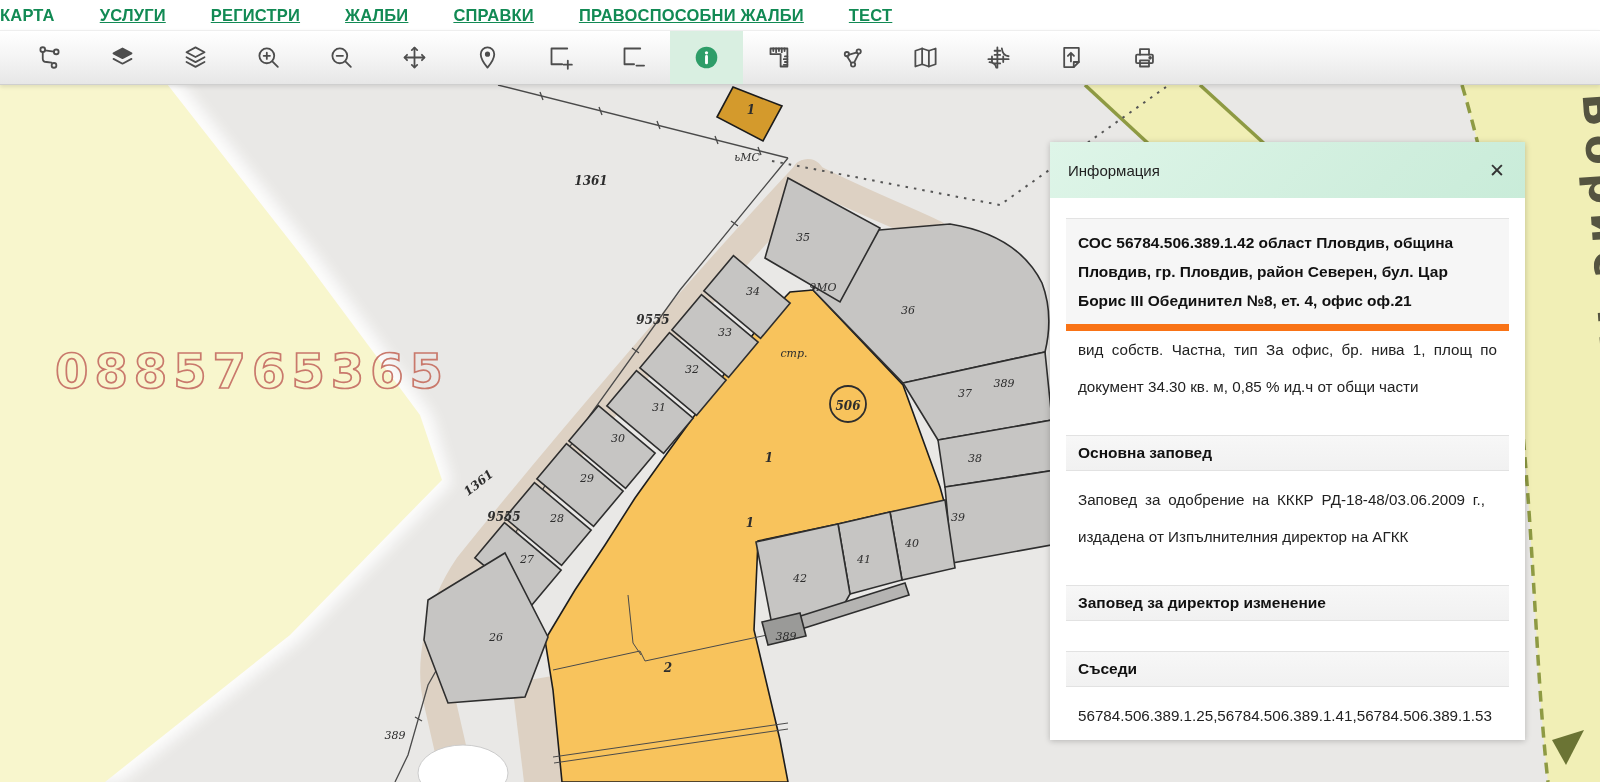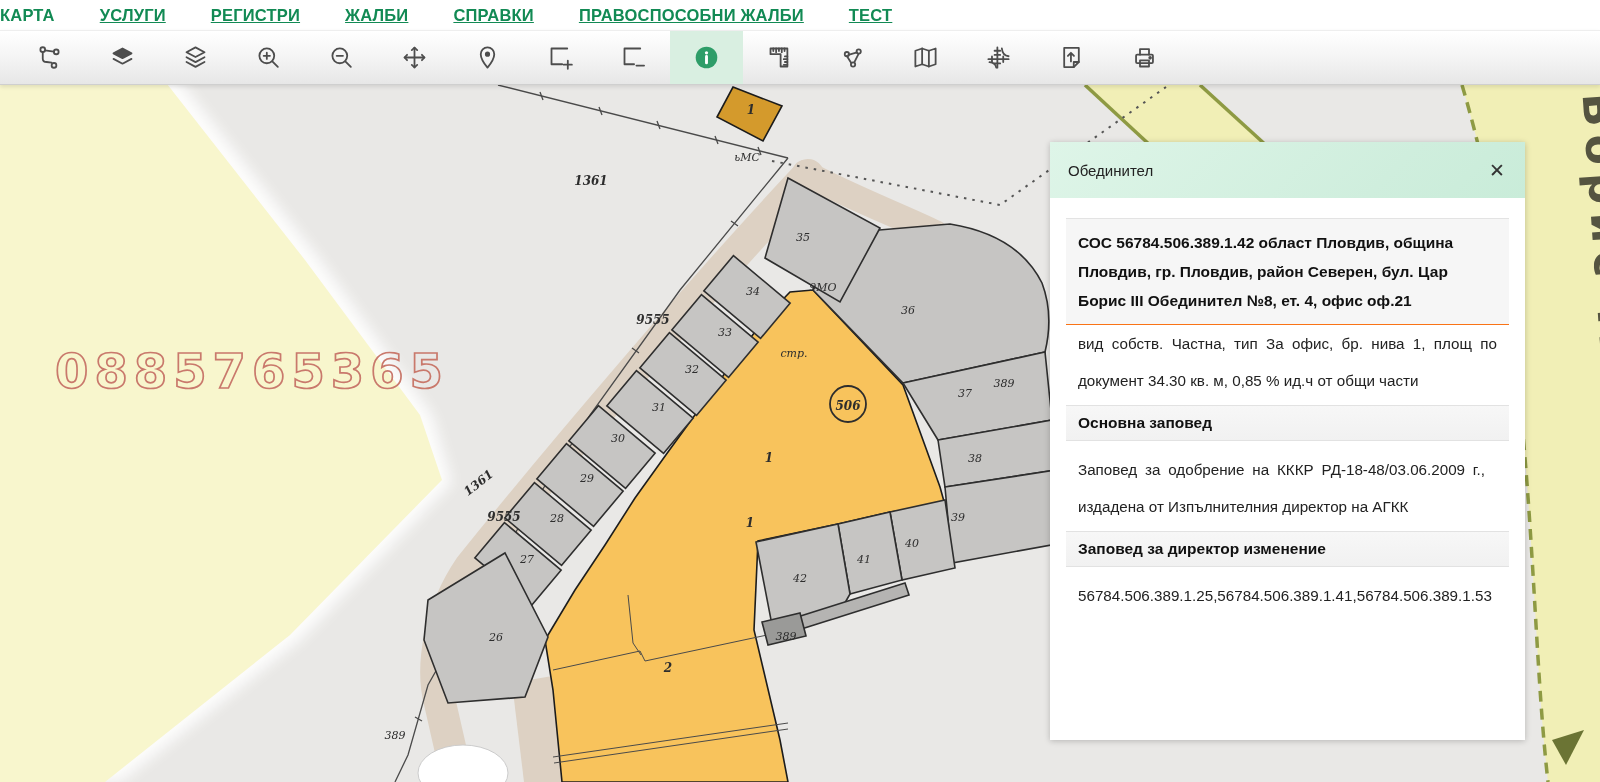--- a/index.html
+++ b/index.html
@@ -43,27 +43,27 @@
   
   .panel { position:absolute; left:1050px; top:142px; width:475px; height:598px;
     background:#ffffff; z-index:20; box-shadow:0 1px 6px rgba(0,0,0,.22); }
   .panel-header { height:56px; background:linear-gradient(135deg,#def5e8 0%,#cfeedd 70%,#c9ecd9 100%);
     display:flex; align-items:center; justify-content:space-between;
     padding:0 20px 0 18px; }
   .panel-title { font-size:15px; color:#222; }
   .panel-close { font-size:19px; color:#333; cursor:pointer; line-height:1; }
   .panel-body { padding:20px 16px 0 16px; }
   .obj-title { background:#f6f6f6; border-top:1px solid #e3e3e3;
-    border-bottom:1px solid #f97316; padding:9px 12px; font-weight:bold;
+    border-bottom:7px solid #f97316; padding:9px 12px; font-weight:bold;
     font-size:15.5px; line-height:29px; color:#111; }
   .add-link { display:block; margin:15px 12px 13px 12px; color:#2a9d74;
     font-size:15px; cursor:pointer; text-decoration:none; }
   .para { margin:0 12px; font-size:15.2px; line-height:37px; color:#222;
     text-align:justify; }
-  .sec-head { margin-top:6px; background:linear-gradient(180deg,#f7f7f7,#f1f1f1);
+  .sec-head { margin-top:30px; background:linear-gradient(180deg,#f7f7f7,#f1f1f1);
     border-top:1px solid #e2e2e2; border-bottom:1px solid #e2e2e2;
     padding:8px 12px; font-weight:bold; font-size:15.5px; color:#111; }
   .sec-body { margin:10px 24px 0 12px; font-size:15.2px; line-height:37px;
     color:#222; text-align:justify; }
   .sec-body.nojust { text-align:left; }
 </style>
 </head>
 <body>
 
 <div class="menubar">
@@ -304,27 +304,28 @@
     <text class="maplbl" x="958" y="436">39</text>
     <text class="maplbl" x="912" y="462">40</text>
     <text class="maplbl" x="864" y="478">41</text>
     <text class="maplbl" x="800" y="497">42</text>
   </g>
 </svg>
 </div>
 
 <div class="panel">
   <div class="panel-header">
-    <span class="panel-title">Обединител</span>
+    <span class="panel-title">Информация</span>
     <span class="panel-close">✕</span>
   </div>
   <div class="panel-body">
     <div class="obj-title">СОС 56784.506.389.1.42 област Пловдив, община Пловдив, гр. Пловдив, район Северен, бул. Цар Борис III Обединител №8, ет. 4, офис оф.21</div>
     <p class="para">вид собств. Частна, тип За офис, бр. нива 1, площ по документ 34.30 кв. м, 0,85 % ид.ч от общи части</p>
 
     <div class="sec-head">Основна заповед</div>
     <p class="sec-body">Заповед за одобрение на КККР РД-18-48/03.06.2009 г., издадена от Изпълнителния директор на АГКК</p>
 
     <div class="sec-head">Заповед за директор изменение</div>
 
+    <div class="sec-head">Съседи</div>
     <p class="sec-body nojust">56784.506.389.1.25,56784.506.389.1.41,56784.506.389.1.53</p>
   </div>
 </div>
 
 </body></html>

